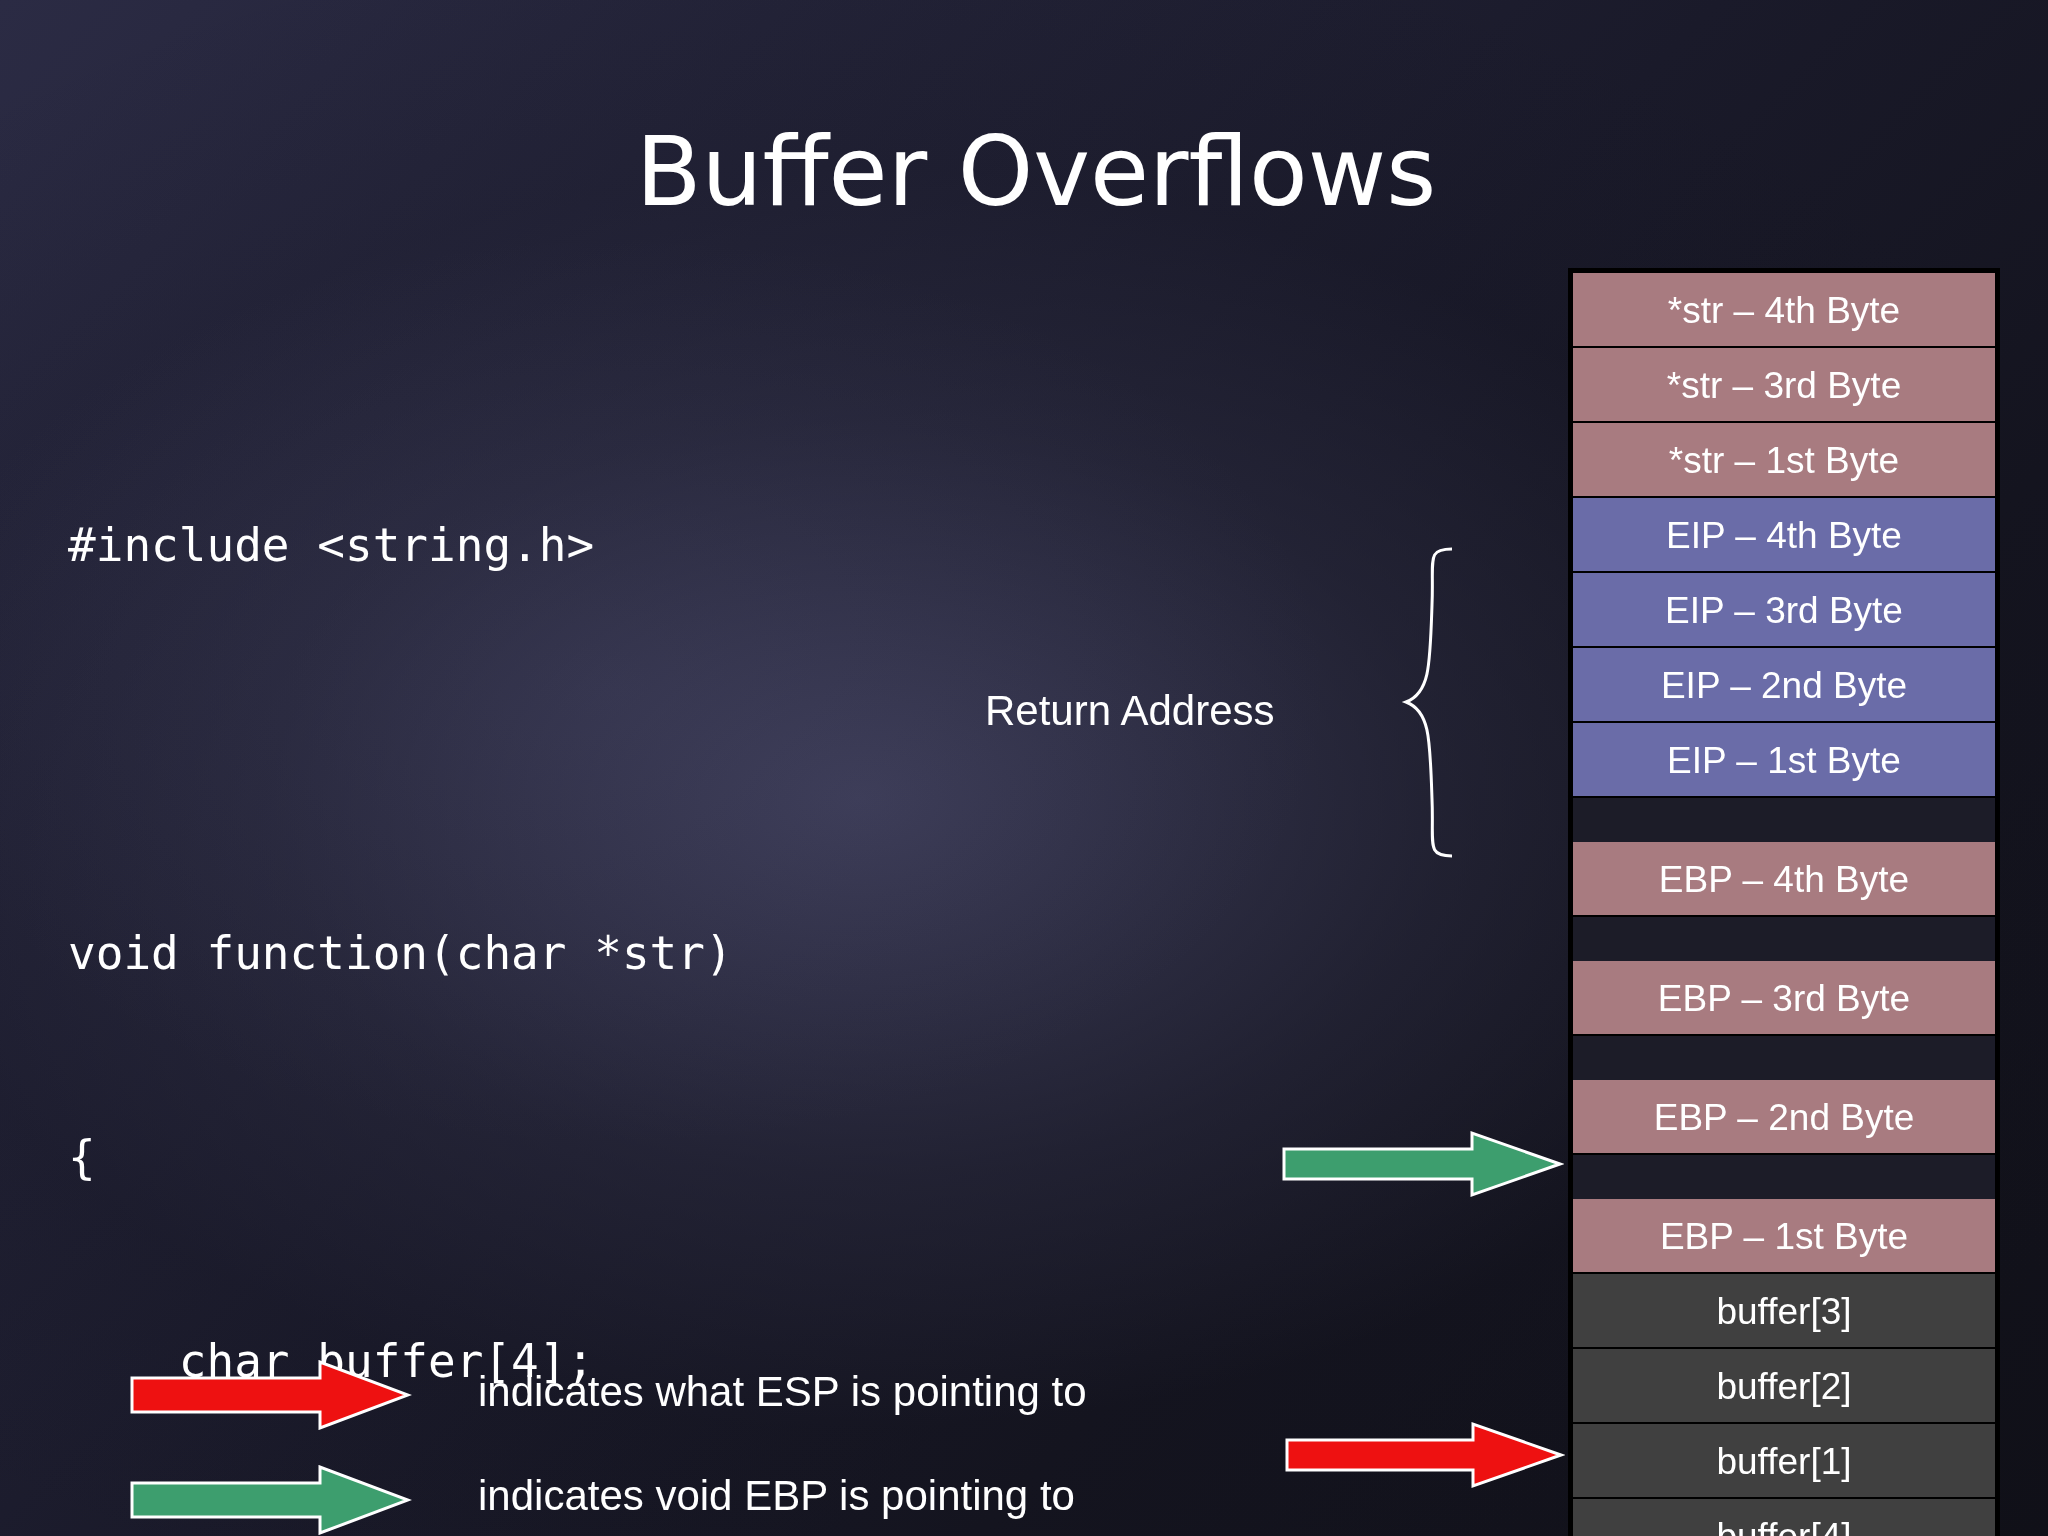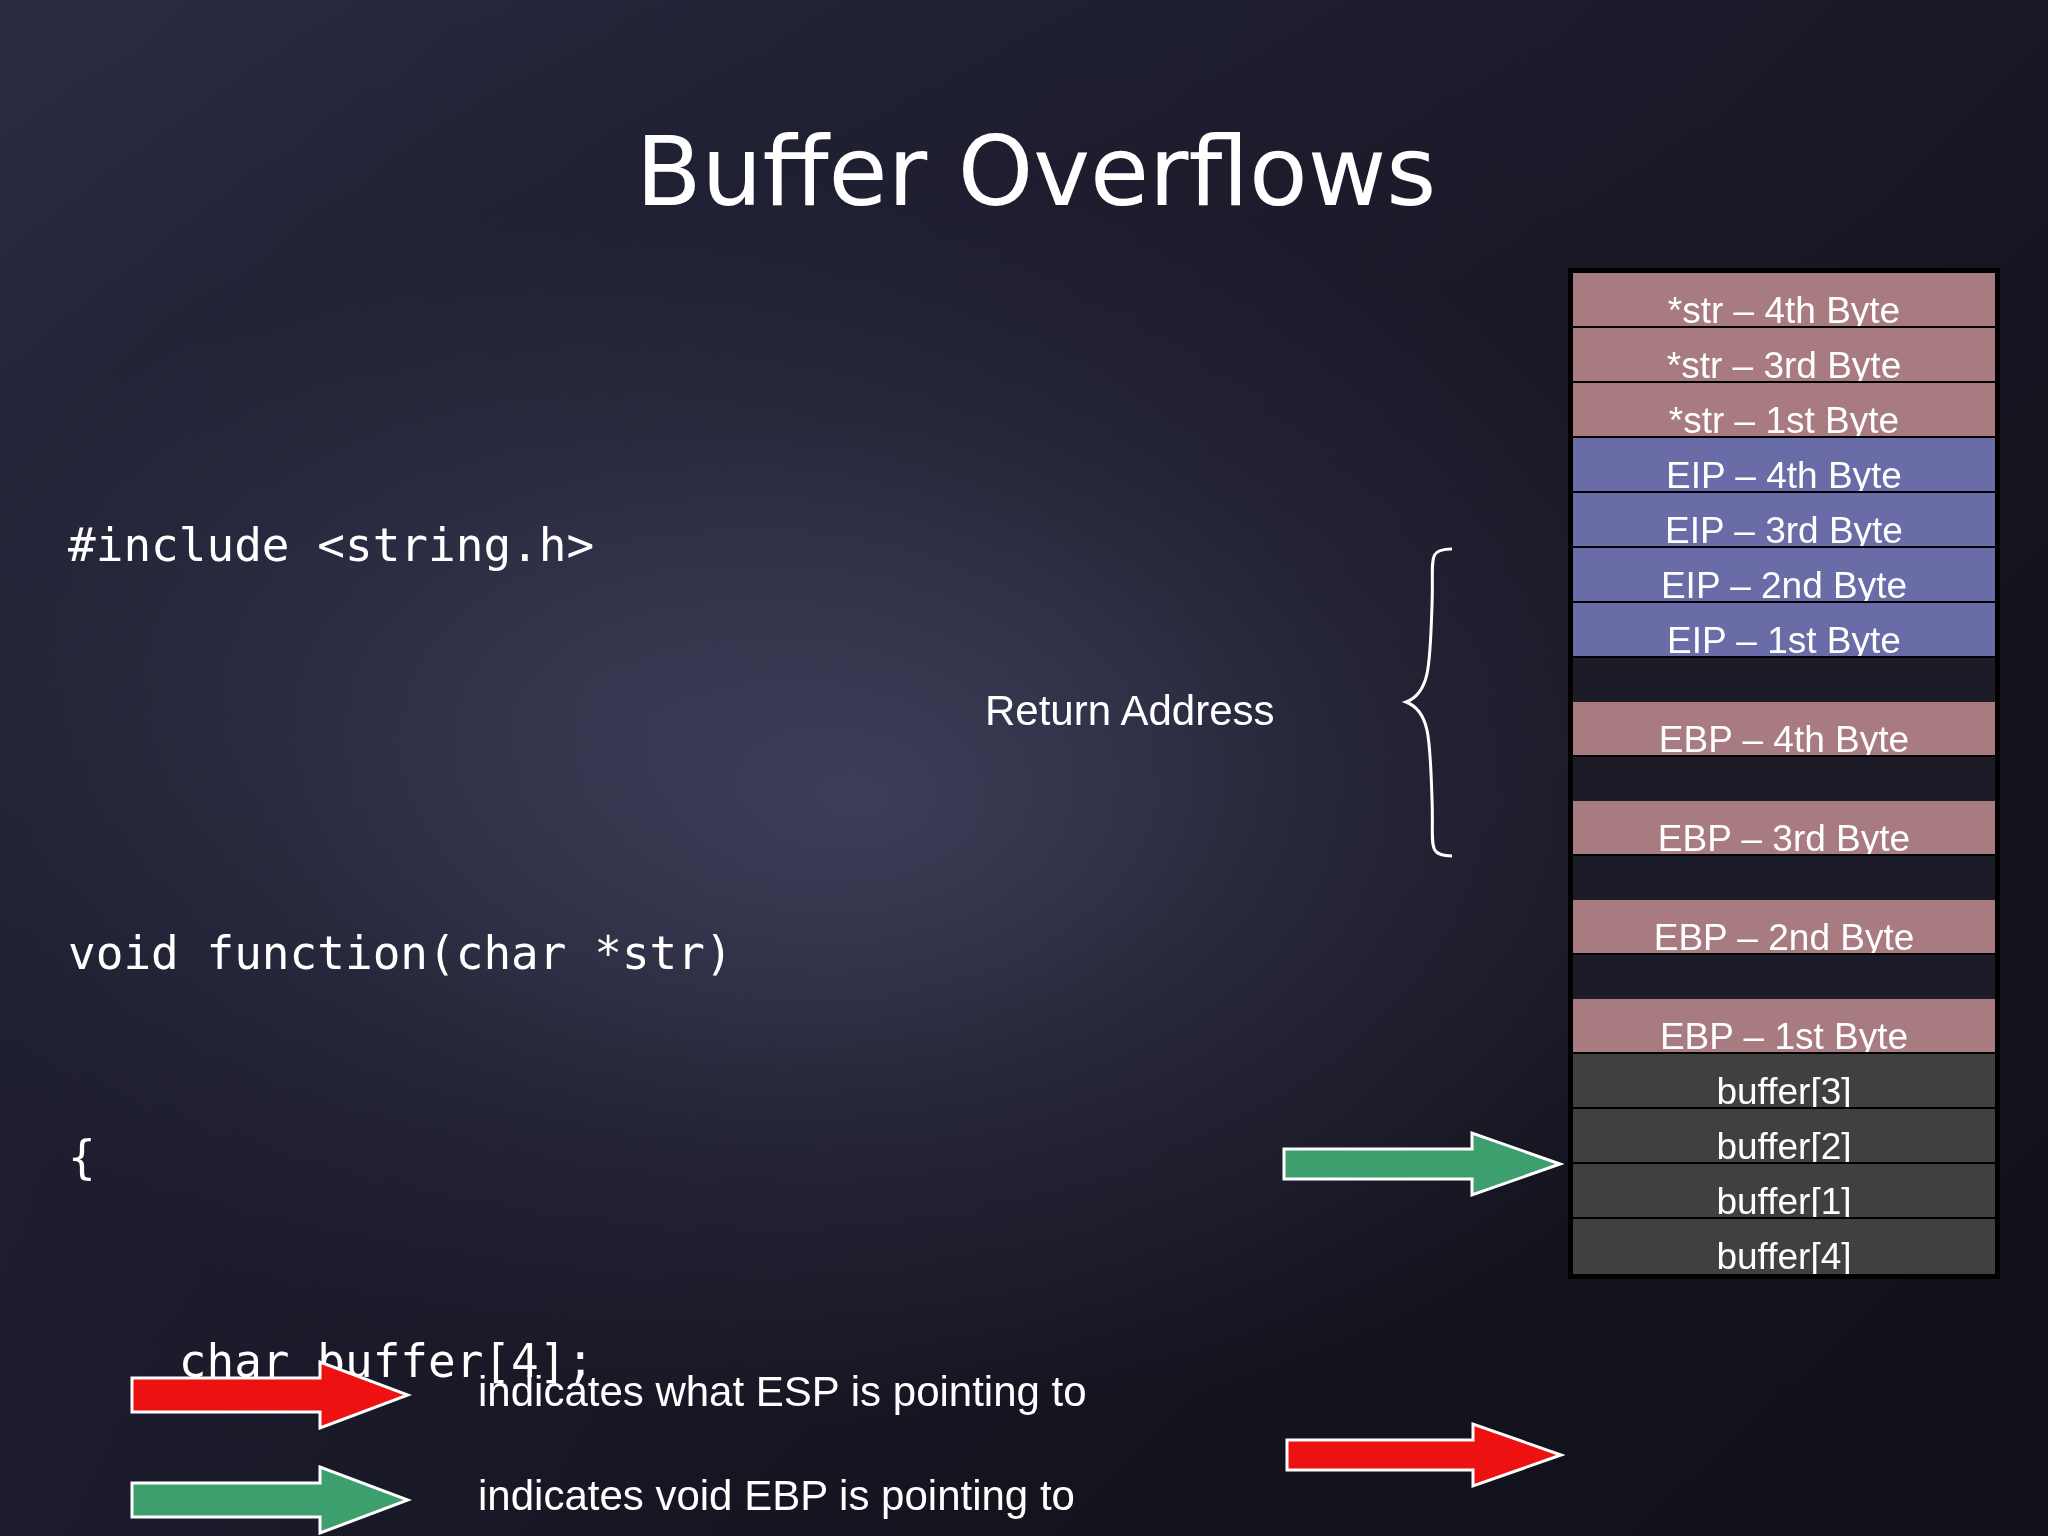--- a/index.html
+++ b/index.html
@@ -62,21 +62,21 @@
     position: absolute;
     left: 1568px;
     top: 268px;
     width: 432px;
     border: 5px solid #000000;
     box-sizing: border-box;
     background: #1c1c28;
     z-index: 6;
   }
   .cell {
-    height: 55px;
+    height: 75px;
     line-height: 75px;
     text-align: center;
     font-family: "Liberation Sans", sans-serif;
     font-size: 37px;
     color: #ffffff;
     border-bottom: 2px solid #000000;
     box-sizing: border-box;
     overflow: hidden;
     white-space: nowrap;
   }

